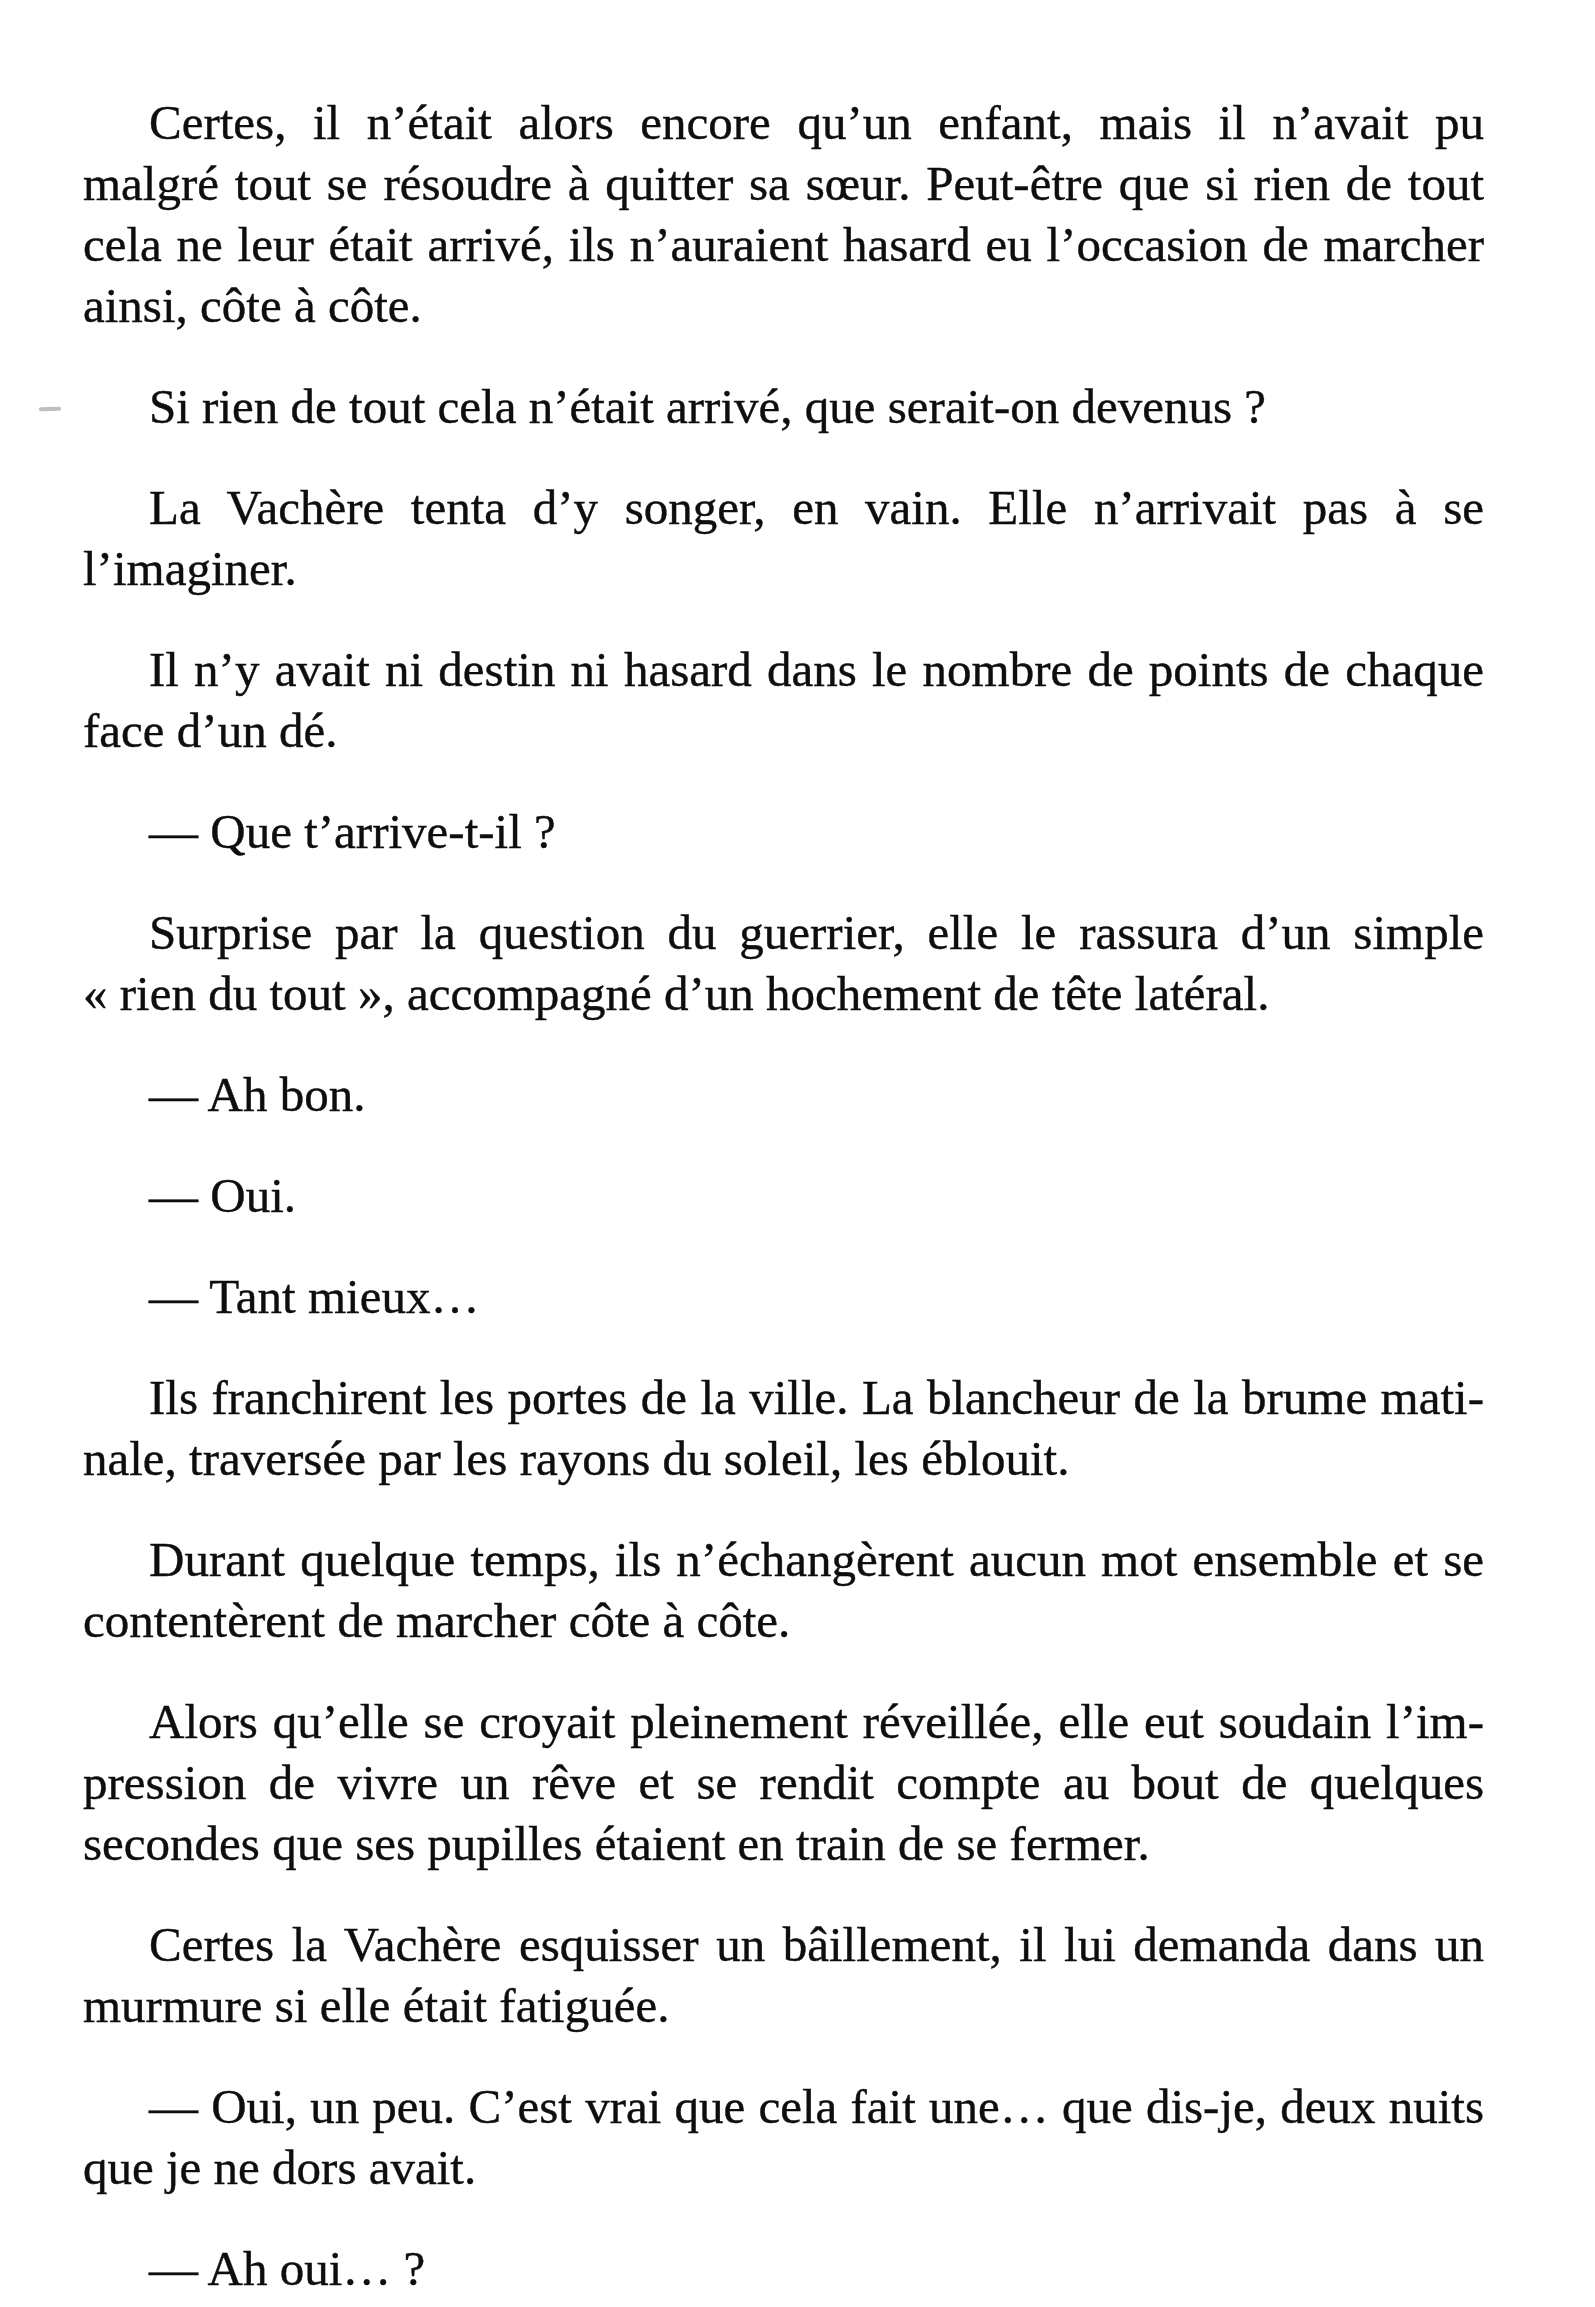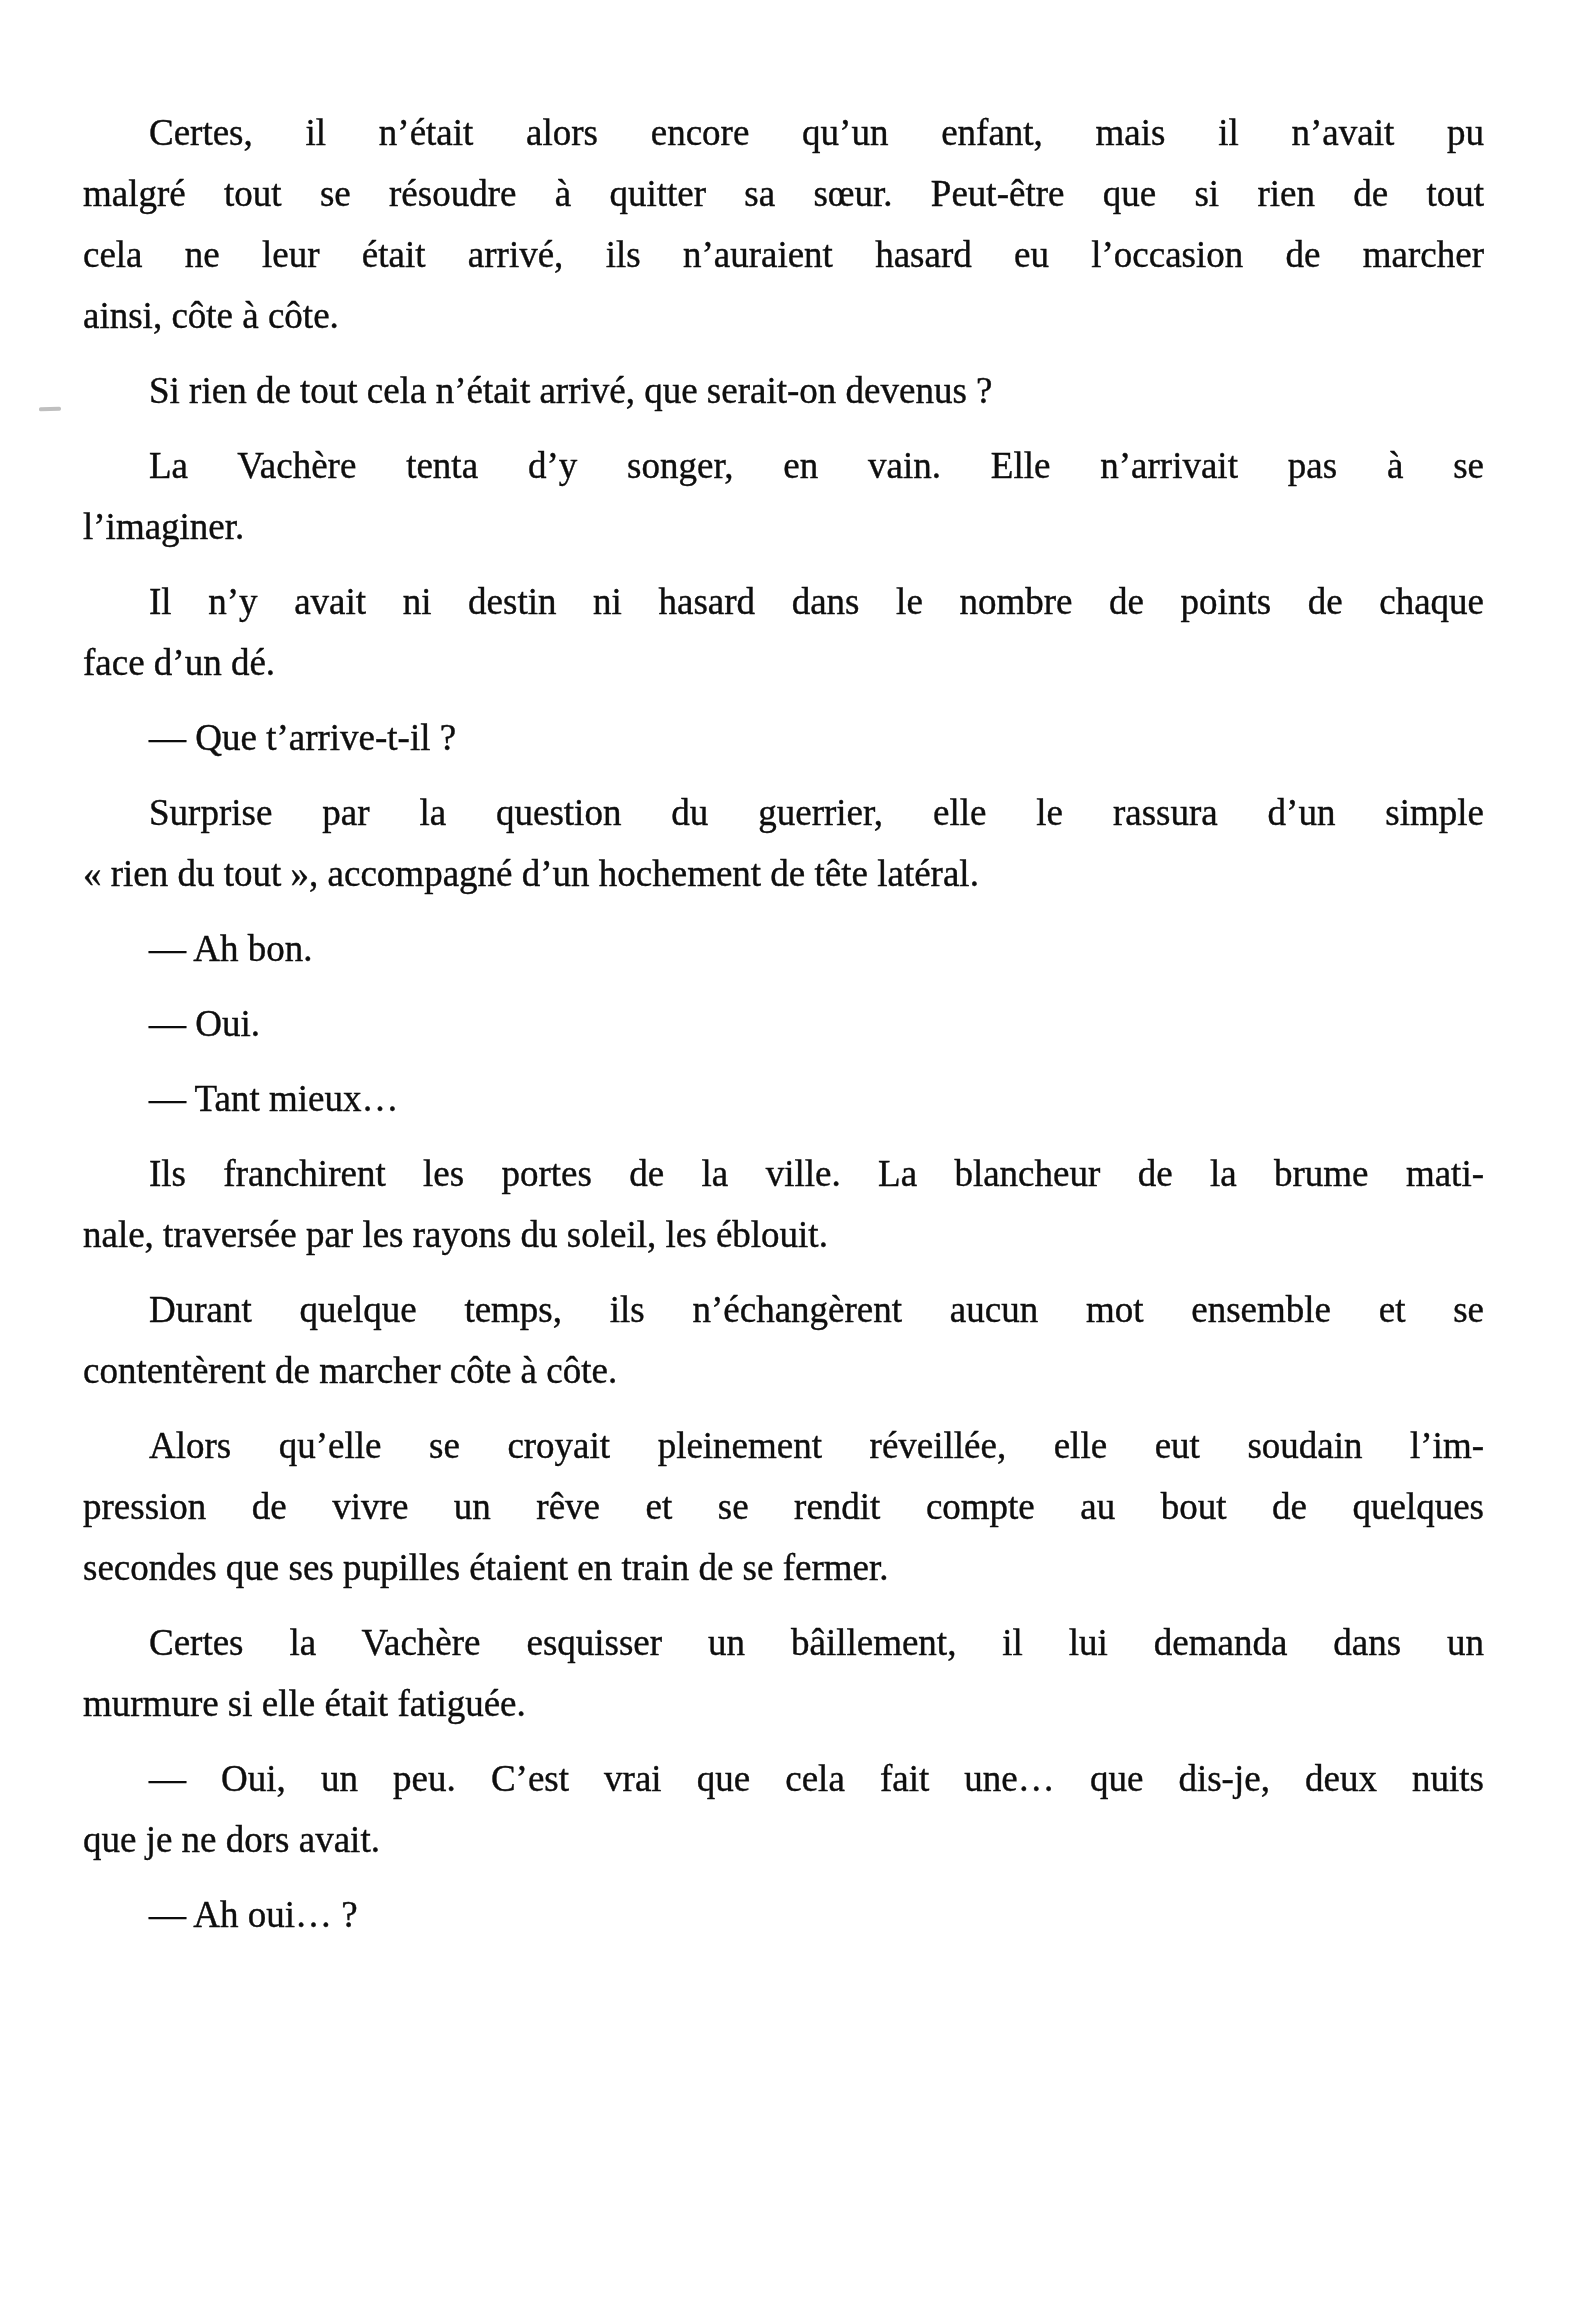--- a/index.html
+++ b/index.html
@@ -16,28 +16,28 @@
     width: 1595px;
     height: 2307px;
     background: var(--page-bg, #ffffff);
     color: var(--ink, #0e0e0e);
     font-family: "Liberation Serif", "DejaVu Serif", serif;
     overflow: hidden;
   }
   .text-block {
     position: absolute;
     left: 83px;
-    top: 102px;
+    top: 92px;
     width: 1401px;
-    font-size: 37px;
+    font-size: 49px;
     line-height: 61px;
     -webkit-text-stroke: 0.4px currentColor;
   }
   .para { margin: 0; }
-  .para + .para { margin-top: 14px; }
+  .para + .para { margin-top: 40px; }
   .ln {
     text-align: justify;
     text-align-last: justify;
     white-space: nowrap;
   }
   .ln:last-child {
     text-align: center;
     text-align-last: left;
   }
   .ln:first-child { text-indent: 66px; }

